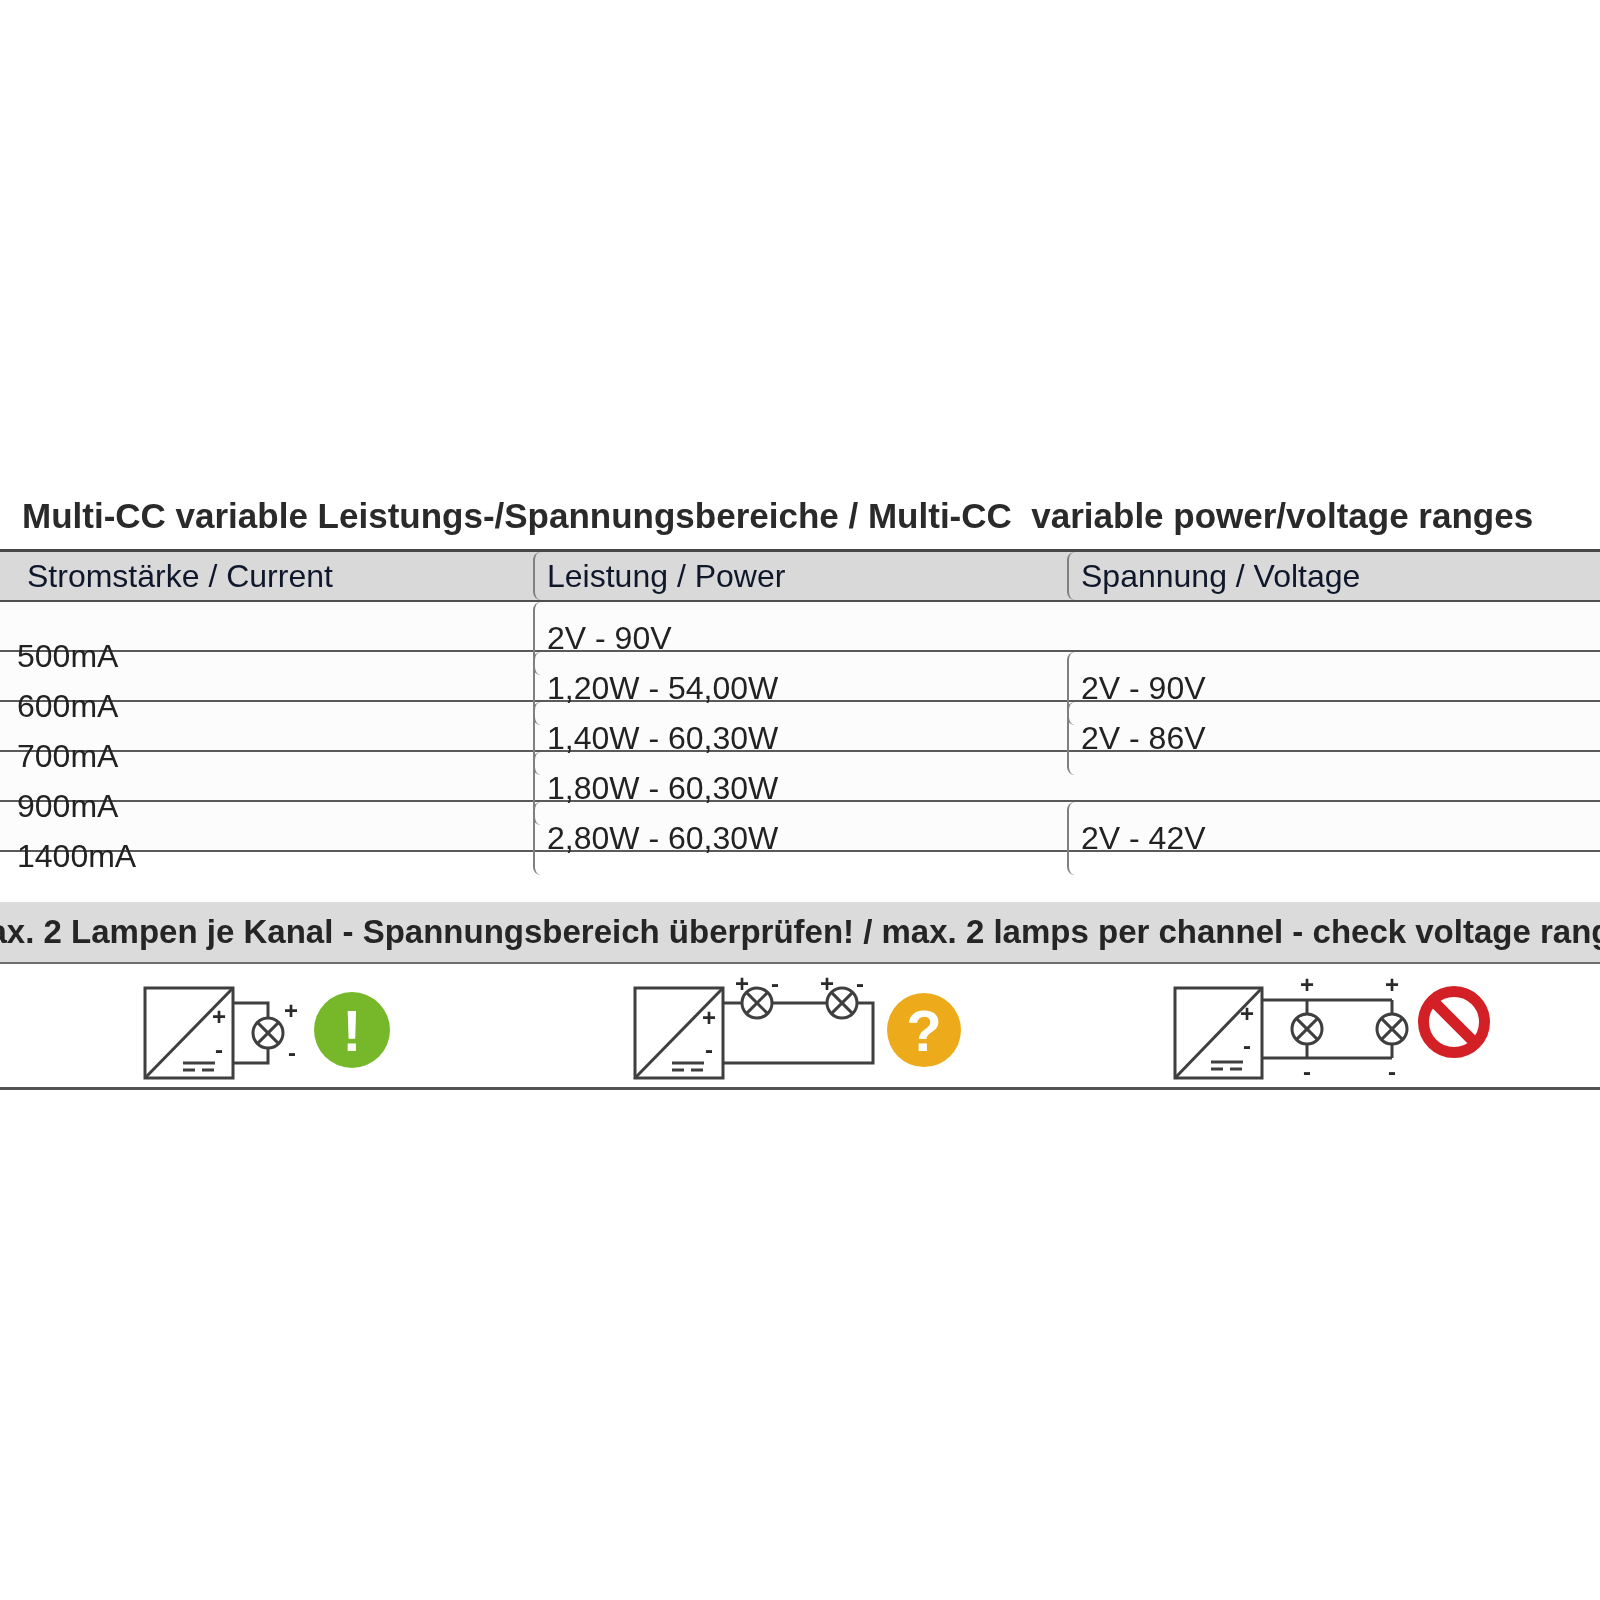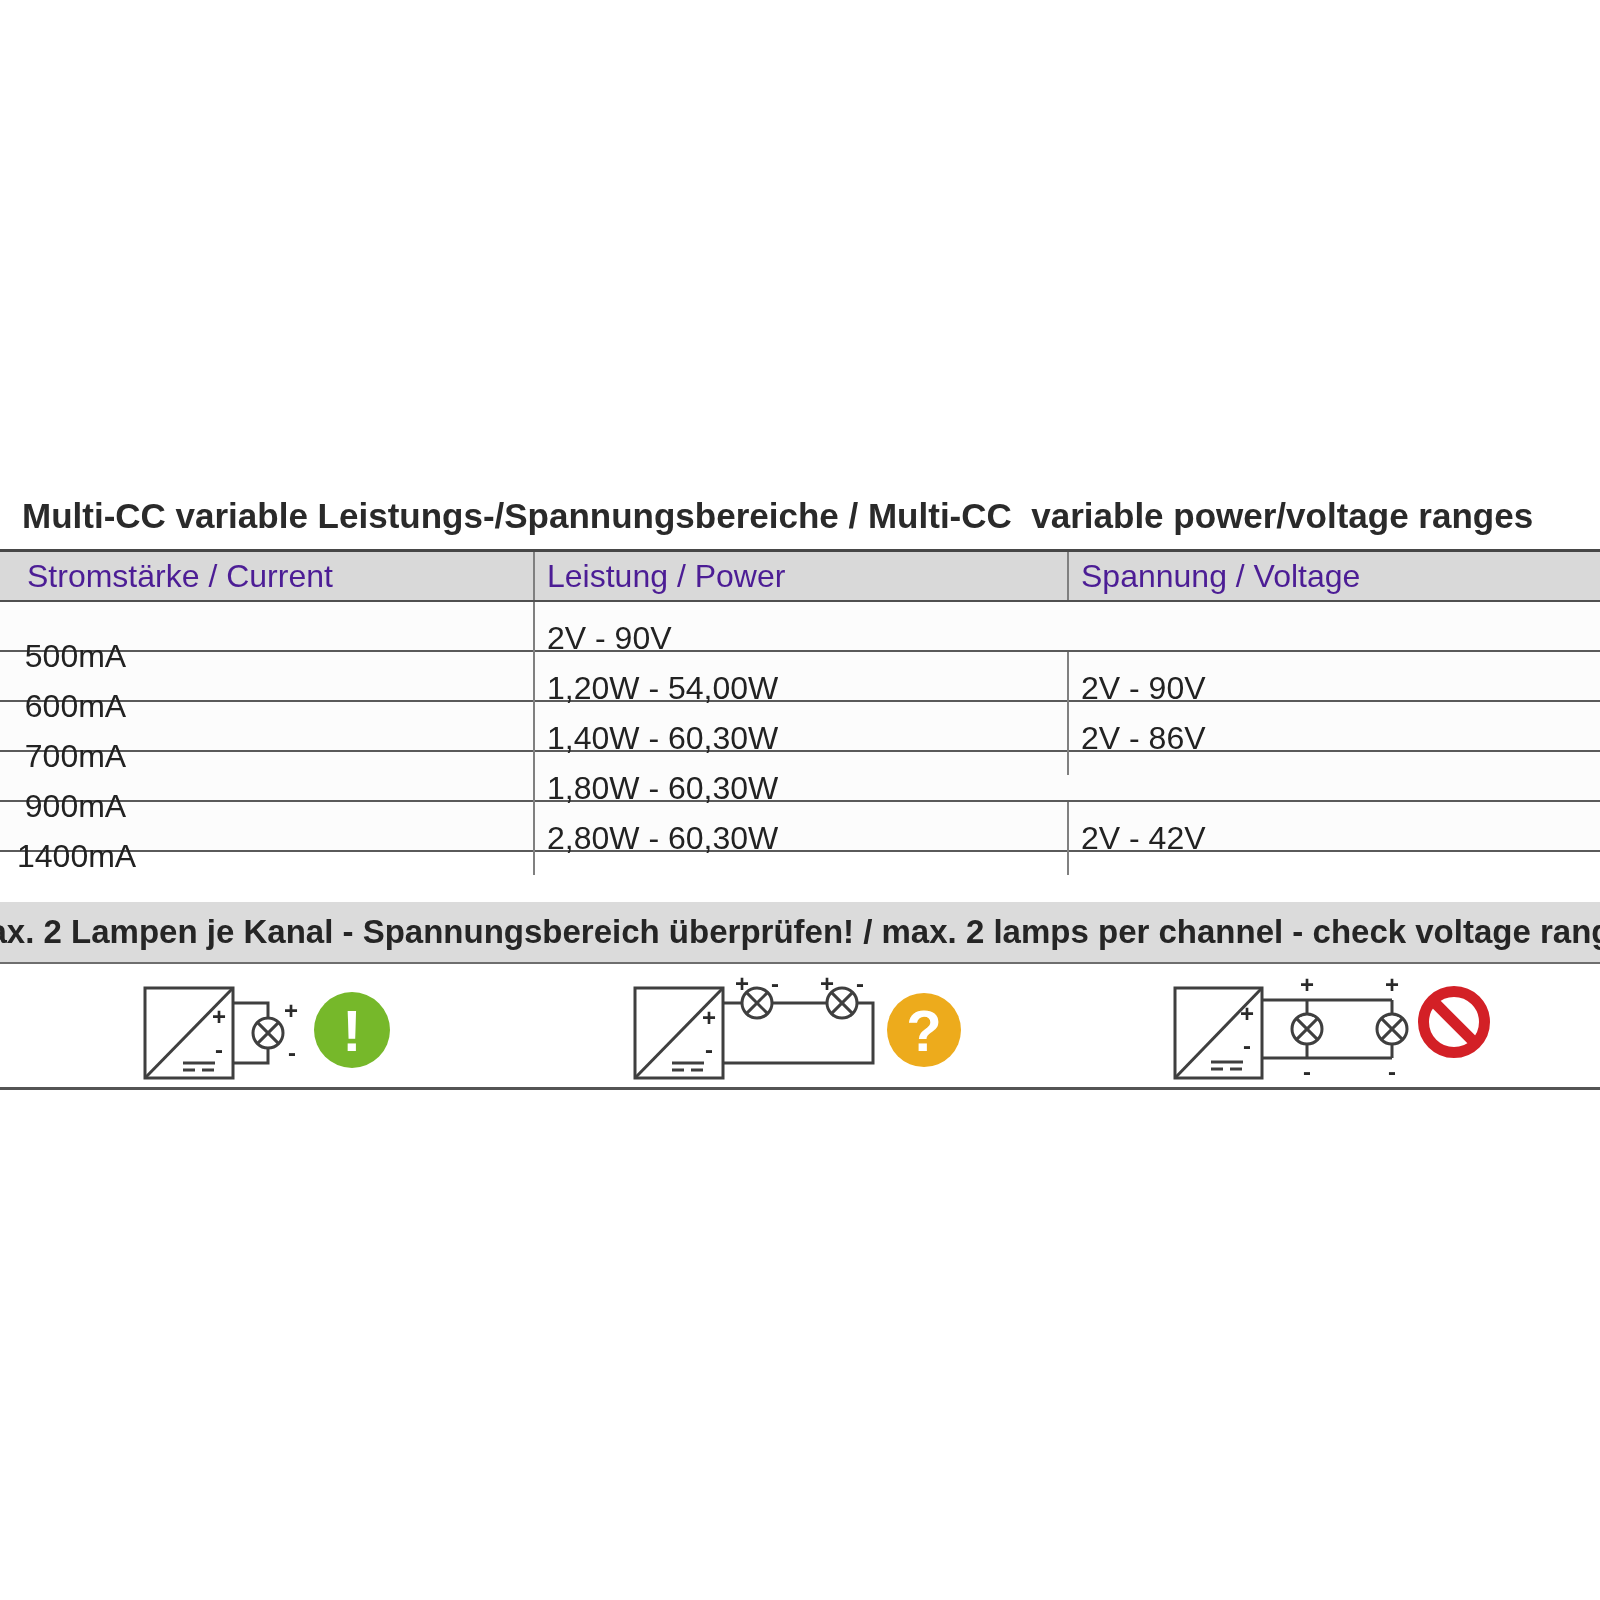--- a/index.html
+++ b/index.html
@@ -34,25 +34,25 @@
     border-bottom:2px solid #5a5a5a;
     height:48px;align-items:center;
   }
   .cell{
     font-size:32px;color:#222222;
     height:100%;display:flex;align-items:center;
     box-sizing:border-box;
     padding-left:12px;
     white-space:pre;
   }
-  .t-head .cell{color:#4c1d95;}
+  .t-head .cell{color:#0f172a;}
   .t-head .cell.c1{padding-left:27px;}
   .t-row .cell.c1{padding-left:17px;}
-  .cell.c2,.cell.c3{border-left:2px solid #808080;}
-  .cur-val{display:inline-block;min-width:117px;text-align:center;margin-top:36px;}
+  .cell.c2,.cell.c3{border-left:2px solid #808080;border-radius:8px;}
+  .cur-val{display:inline-block;min-width:117px;text-align:left;margin-top:36px;}
   
   .note-bar{
     position:absolute;left:0;top:902px;width:1600px;height:60px;
     background:#dbdbdb;
     border-bottom:2px solid #6e6e6e;
     display:flex;align-items:center;justify-content:center;
     font-size:33px;font-weight:bold;color:#252525;
     white-space:pre;
   }
   

